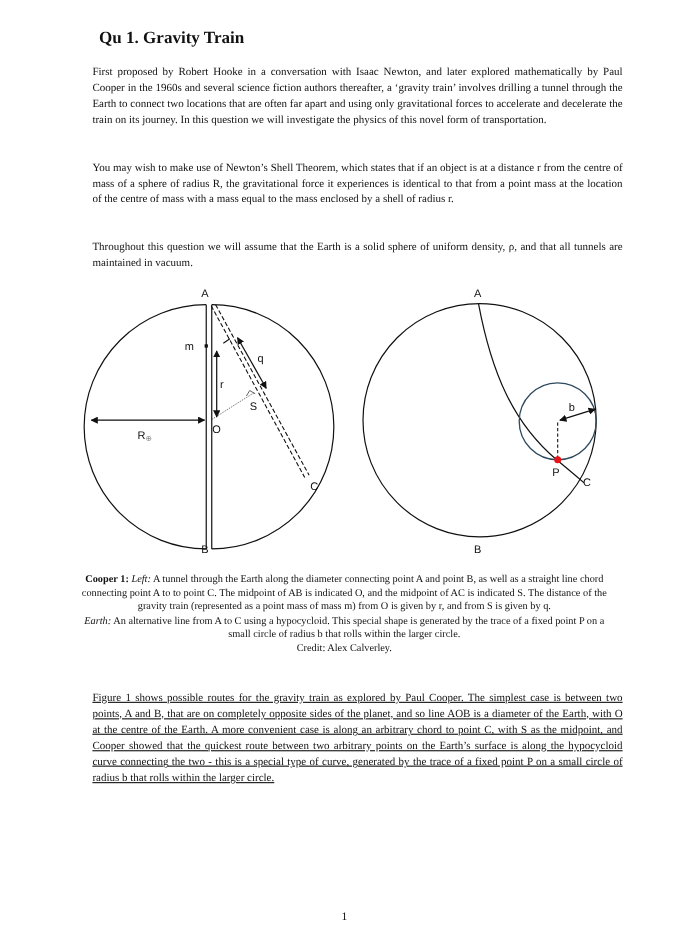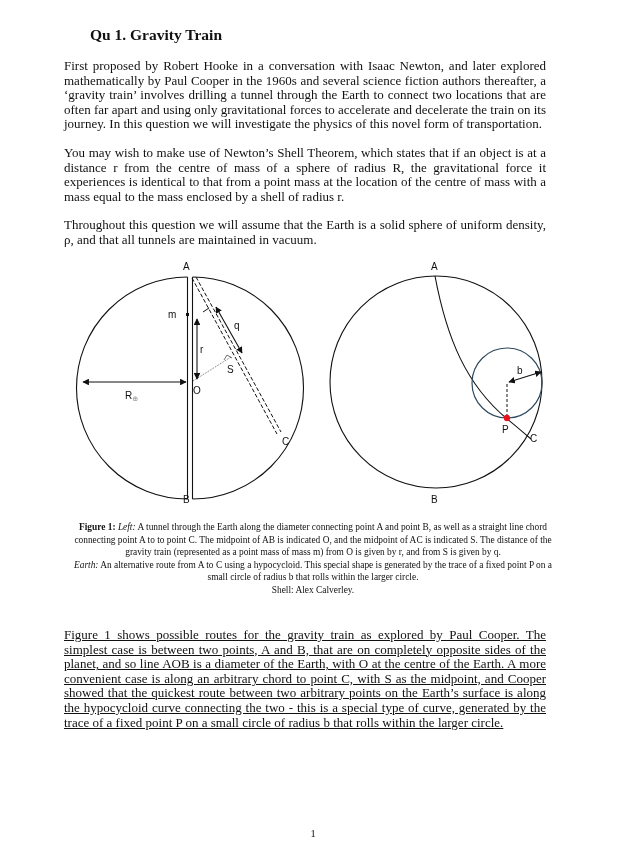--- a/index.html
+++ b/index.html
@@ -1,20 +1,20 @@
 <!DOCTYPE html>
 <html><head>
 <meta charset="utf-8">
 <style>
   html, body { margin: 0; padding: 0; background: #ffffff; }
   body { width: 626px; height: 853px; position: relative; overflow: hidden;
          font-family: "Liberation Serif", "DejaVu Serif", serif; color: #111; }
   .page { position: absolute; left: 0; top: 0; width: 626px; height: 625px; }
   .title { position: absolute; left: 90px; top: 26px; font-size: 15.5px; font-weight: bold; margin: 0; }
-  .para { position: absolute; left: 64px; width: 482px; font-size: 13px; line-height: 14.6px;
+  .para { position: absolute; left: 84px; width: 482px; font-size: 10px; line-height: 14.6px;
           text-align: justify; margin: 0; }
   #p1 { top: 59px; }
   #p2 { top: 146px; }
   #p3 { top: 218px; }
   #p4 { top: 628px; text-decoration: underline; }
   .figure { position: absolute; left: 72px; top: 255px; width: 482px; height: 260px; }
   .figure svg { position: absolute; left: 0; top: 0; }
   .fig-label { font-family: "Liberation Sans", "DejaVu Sans", sans-serif; font-size: 10px; fill: #111; }
   .caption { position: absolute; left: 72px; top: 521px; width: 482px; font-size: 9.4px;
              line-height: 12.6px; text-align: center; margin: 0; }
@@ -93,24 +93,24 @@
         <text class="fig-label" x="359" y="15">A</text>
         <text class="fig-label" x="359" y="248">B</text>
         <text class="fig-label" x="458" y="187">C</text>
         <text class="fig-label" x="430" y="178">P</text>
         <text class="fig-label" x="445" y="119">b</text>
       </g>
     </svg>
   </div>
 
   <div class="caption">
-    <b>Figure 1:</b>
+    <b>Cooper 1:</b>
     <i>Left:</i>
     <span>A tunnel through the Earth along the diameter connecting point A and point B, as well as a straight line chord connecting point A to to point C. The midpoint of AB is indicated O, and the midpoint of AC is indicated S. The distance of the gravity train (represented as a point mass of mass m) from O is given by r, and from S is given by q.</span><br>
     <i>Earth:</i>
-    <span>An alternative route from A to C using a hypocycloid. This special shape is generated by the trace of a fixed point P on a small circle of radius b that rolls within the larger circle.</span><br>
-    <span>Shell: Alex Calverley.</span>
+    <span>An alternative line from A to C using a hypocycloid. This special shape is generated by the trace of a fixed point P on a small circle of radius b that rolls within the larger circle.</span><br>
+    <span>Credit: Alex Calverley.</span>
   </div>
 
   <p class="para" id="p4">Figure 1 shows possible routes for the gravity train as explored by Paul Cooper. The simplest case is between two points, A and B, that are on completely opposite sides of the planet, and so line AOB is a diameter of the Earth, with O at the centre of the Earth. A more convenient case is along an arbitrary chord to point C, with S as the midpoint, and Cooper showed that the quickest route between two arbitrary points on the Earth’s surface is along the hypocycloid curve connecting the two - this is a special type of curve, generated by the trace of a fixed point P on a small circle of radius b that rolls within the larger circle.</p>
 
   <div class="pagenum">1</div>
 </div>
 
 </body></html>

